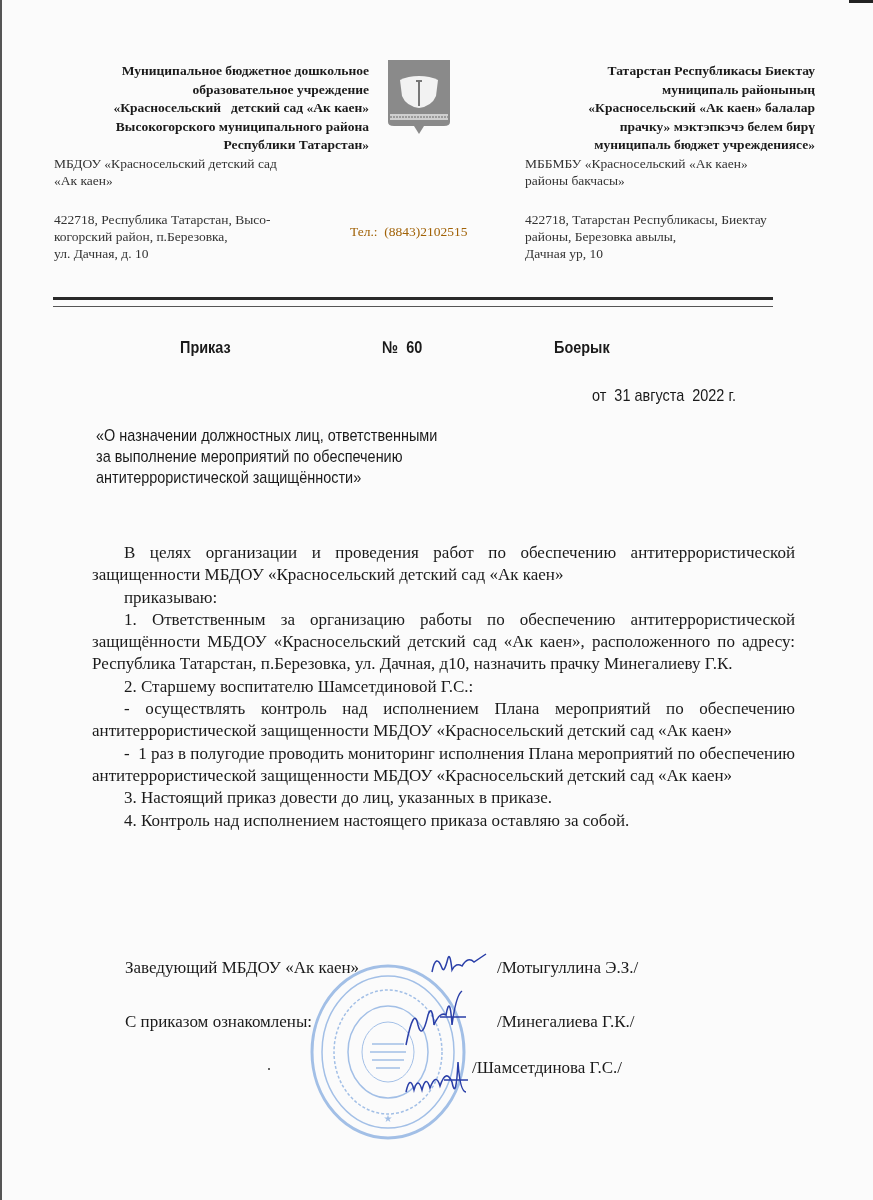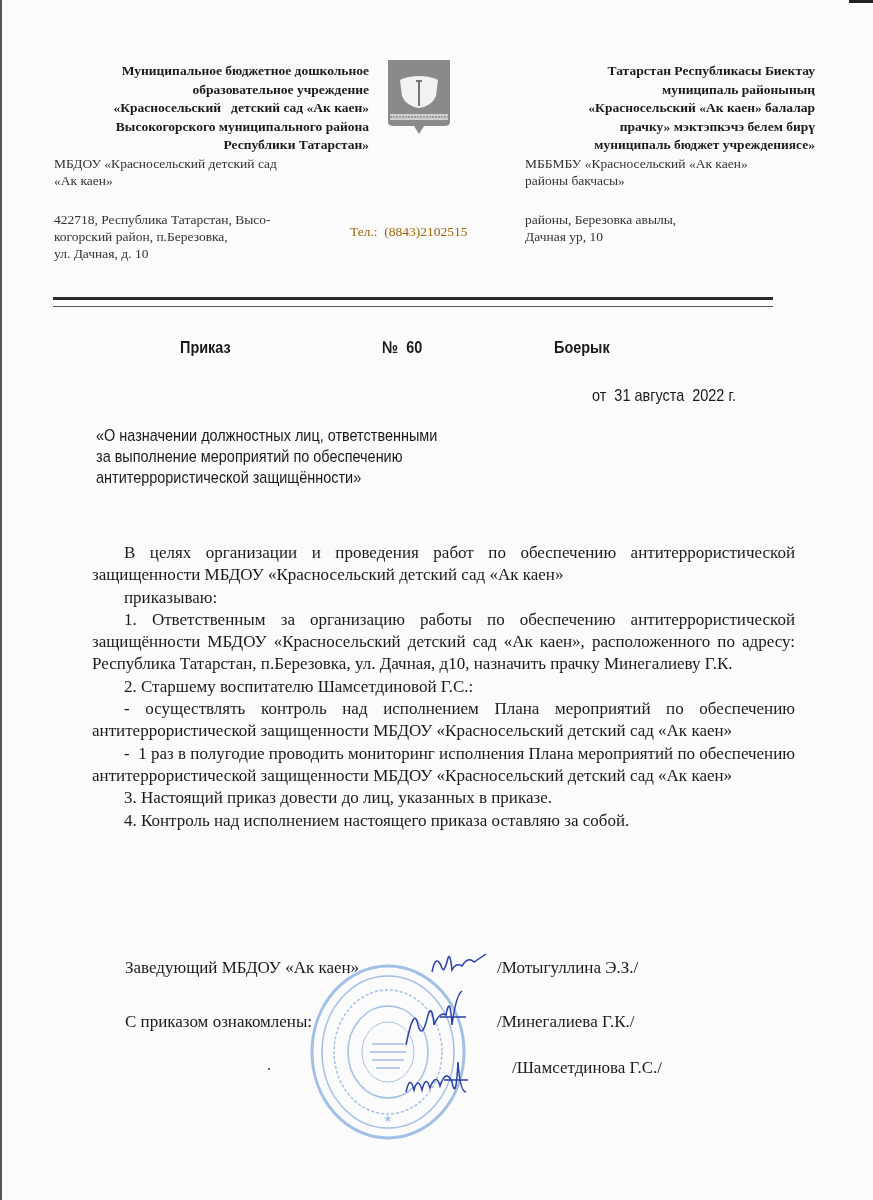--- a/index.html
+++ b/index.html
@@ -34,21 +34,21 @@
 
     .body-text { position: absolute; left: 92px; top: 542px; width: 703px; font-size: 17px; line-height: 22.3px; font-family: "Liberation Serif", serif; }
     .body-text p { margin: 0; text-align: justify; text-indent: 32px; }
     .body-text p.no-justify { text-align: left; }
 
     .sig { position: absolute; font-size: 17px; font-family: "Liberation Serif", serif; }
     .sig-role { left: 125px; top: 958px; }
     .sig-name1 { left: 497px; top: 958px; }
     .sig-ack { left: 125px; top: 1012px; }
     .sig-name2 { left: 497px; top: 1012px; }
-    .sig-name3 { left: 512px; top: 1058px; }
+    .sig-name3 { left: 472px; top: 1058px; }
     .dot { position: absolute; left: 268px; top: 1068px; width: 2px; height: 2px; background: #333; border-radius: 50%; }
 
     .stamp { position: absolute; left: 308px; top: 962px; width: 160px; height: 180px; opacity: 0.55; }
     .signature { position: absolute; }
   </style>
 </head>
 <body>
 
 <div class="edge-left"></div>
 <div class="corner-mark"></div>
@@ -89,20 +89,21 @@
     <div>муниципаль районының</div>
     <div>«Красносельский «Ак каен» балалар</div>
     <div>прачку» мэктэпкэчэ белем бирү</div>
     <div>муниципаль бюджет учреждениясе»</div>
   </div>
   <div class="hdr-reg">
     <div>МББМБУ «Красносельский «Ак каен»</div>
     <div>районы бакчасы»</div>
   </div>
   <div class="hdr-reg addr">
+    <div>422718, Татарстан Республикасы, Биектау</div>
     <div>районы, Березовка авылы,</div>
     <div>Дачная ур, 10</div>
   </div>
 </div>
 
 <div class="rule-thick"></div>
 <div class="rule-thin"></div>
 
 <div class="order-row order-prikaz">Приказ</div>
 <div class="order-row order-no" style="white-space:pre">№  60</div>

